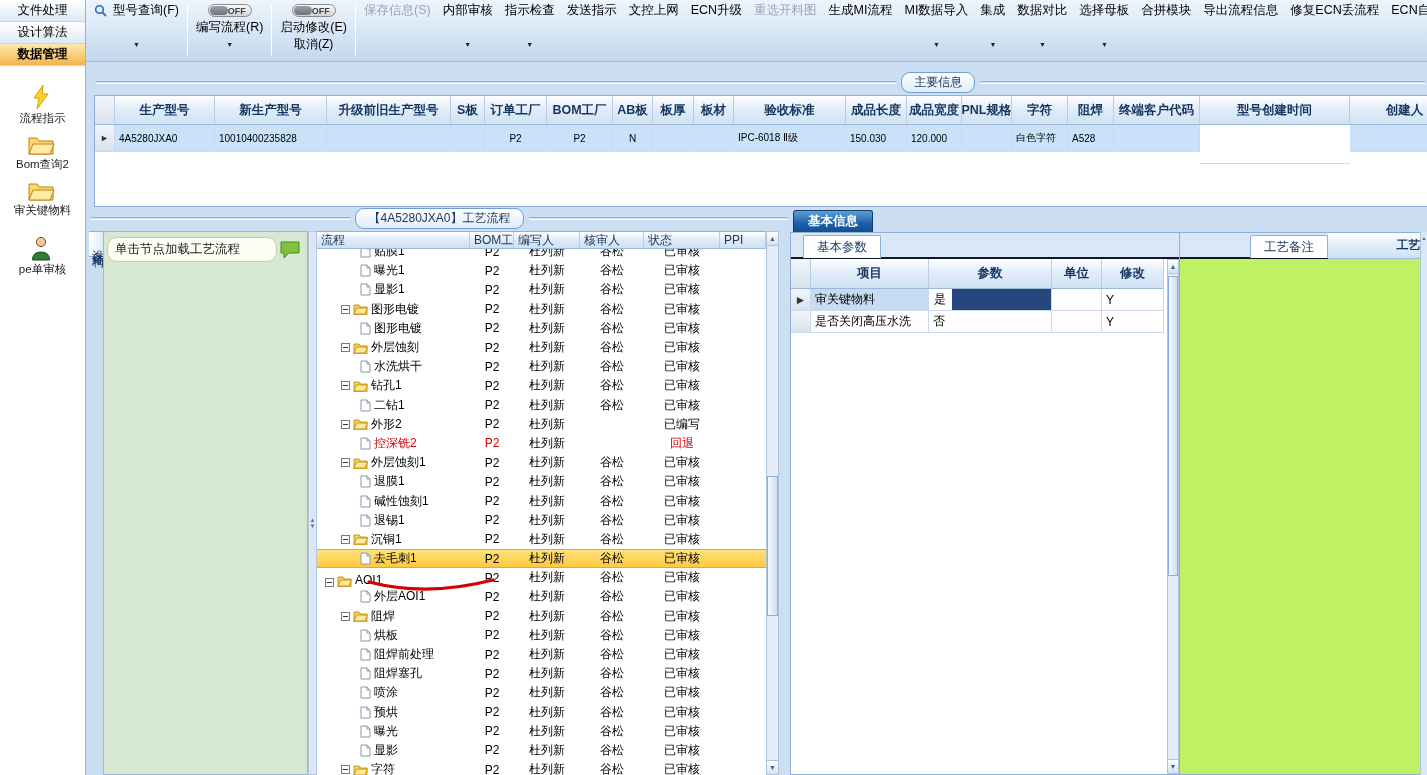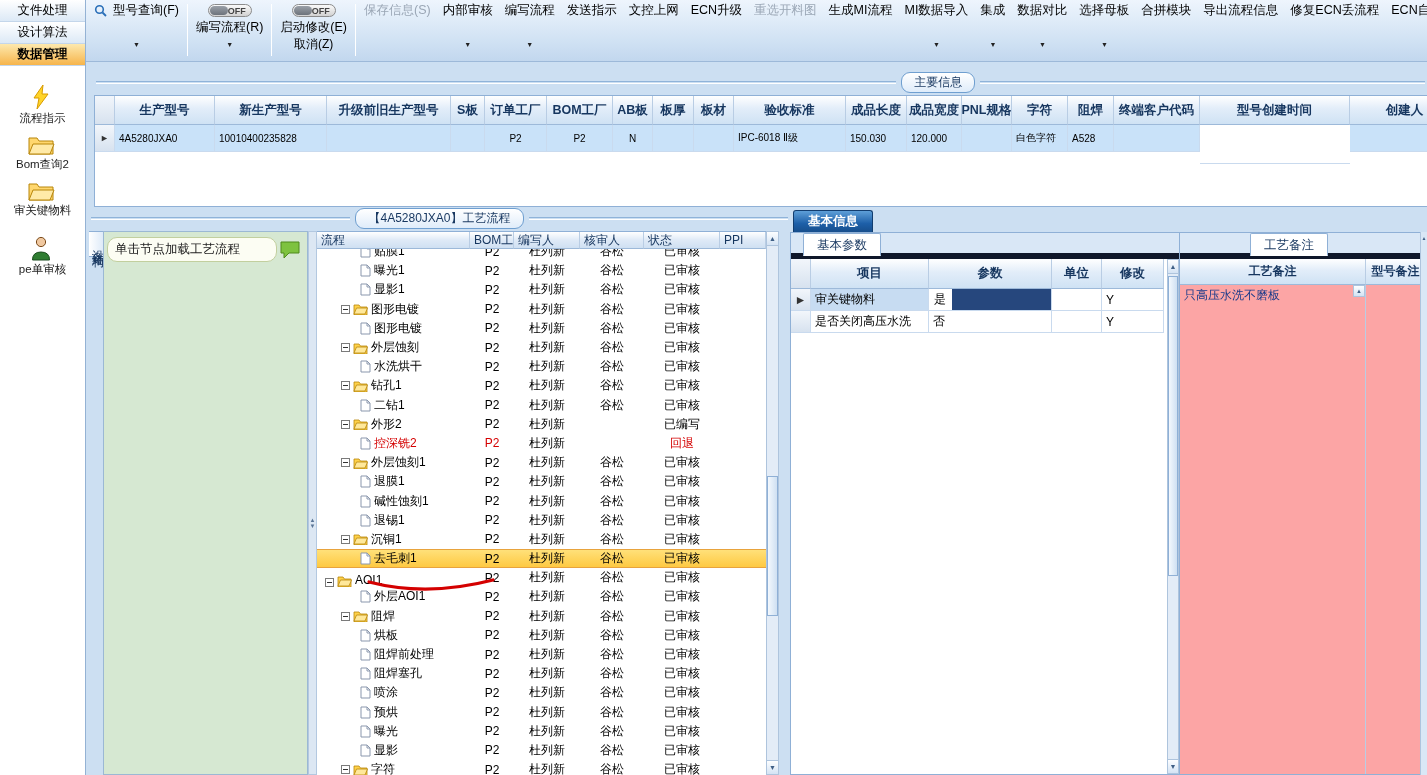--- a/index.html
+++ b/index.html
@@ -90,40 +90,40 @@
   .vscroll .arr.bottom{margin-top:auto;border-top:1px solid #aec4dd;border-bottom:none}
   .vscroll .thumb{margin-top:230px;height:140px;background:linear-gradient(to right,#f3f8fd,#cfe0f2);border:1px solid #8fb0d6;flex-shrink:0}
 
   
   .basic-panel{position:absolute;left:790px;top:207px;width:390px;bottom:0}
   .ptab{position:absolute;left:3px;top:3px;height:22px;line-height:21px;padding:0 14px;
         background:linear-gradient(#5e9fd8,#1d5fa8 60%,#174e8c);color:#fff;font-weight:bold;
         border:1px solid #123d6f;border-bottom:none;border-radius:3px 3px 0 0;cursor:pointer;font-size:12.5px}
   .pbody{position:absolute;left:0;top:25px;right:0;bottom:0;background:#fff;border:1px solid #8fb0d6;
          display:flex;flex-direction:column;position:absolute}
-  .tabstrip{height:26px;background:#d9e7f6;border-bottom:6px solid #0f172a;display:flex;align-items:flex-start;padding-left:12px;flex-shrink:0}
+  .tabstrip{height:26px;background:#d9e7f6;border-bottom:2px solid #0f172a;display:flex;align-items:flex-end;padding-left:12px;flex-shrink:0}
   .tab2{height:23px;line-height:22px;padding:0 13px;background:#fff;border:1px solid #8fb0d6;border-bottom:1px solid #fff;
         margin-bottom:-1px;color:#16365f;border-radius:2px 2px 0 0;cursor:pointer;font-size:12.5px;white-space:nowrap}
   .b-hrow{display:flex;height:30px}
   .b-hcell{background:linear-gradient(#ffffff,#e2edf9 45%,#cfe2f4);border-right:1px solid #b9cde4;
            border-bottom:1px solid #9db9d9;color:#16365f;font-weight:bold;font-size:12.5px;
            display:flex;align-items:center;justify-content:center;overflow:hidden;white-space:nowrap;flex-shrink:0}
   .b-row{display:flex;height:22px}
   .b-cell{border-right:1px solid #c9daee;border-bottom:1px solid #c9daee;display:flex;align-items:center;
           padding:0 4px;overflow:hidden;white-space:nowrap;flex-shrink:0;font-size:12px}
   .item-sel{background:#c7dcf2}
   .param-sel{padding:0!important}
   .param-sel span{padding-left:5px}
   .navy-fill{flex:1;height:100%;background:#26477d;margin-left:6px}
   .b-scroll{position:absolute;right:0;top:26px;bottom:0;width:12px}
 
   
   .notes-panel{position:absolute;left:1180px;top:207px;width:247px;bottom:0}
-  .notes-body{position:absolute;left:0;top:25px;right:0;bottom:0;background:#fca5a5;border:1px solid #8fb0d6;
-              border-left:none;display:flex;flex-direction:column}
+  .notes-body{position:absolute;left:0;top:25px;right:0;bottom:0;background:#bef264;border:1px solid #8fb0d6;
+              border-left:none;display:flex;flex-direction:row}
   .notes-body .tabstrip{padding-left:70px}
   .n-hrow{display:flex;height:26px;flex-shrink:0}
   .n-hcell{background:linear-gradient(#ffffff,#e2edf9 45%,#cfe2f4);border-right:1px solid #b9cde4;
            border-bottom:1px solid #9db9d9;color:#16365f;font-weight:bold;display:flex;align-items:center;
            justify-content:center;overflow:hidden;white-space:nowrap}
   .n-hcell.c1{width:186px;flex-shrink:0}.n-hcell.c2{flex:1}
   .n-body{flex:1;display:flex}
   .n-cell{position:relative;padding:3px 4px;color:#1a3a8a;font-size:12px;line-height:15px;overflow:hidden}
   .n-cell.c1{width:186px;flex-shrink:0;border-right:1px solid #b9cde4}
   .n-cell.c2{flex:1}
@@ -232,21 +232,21 @@
       <div class="s1">
         <span>内部审核</span>
       </div>
       <div class="s2"></div>
       <div class="s3">
         <span class="dd">▼</span>
       </div>
     </div>
     <div class="tb-btn">
       <div class="s1">
-        <span>编写流程</span>
+        <span>指示检查</span>
       </div>
       <div class="s2"></div>
       <div class="s3">
         <span class="dd">▼</span>
       </div>
     </div>
     <div class="tb-btn">
       <div class="s1">
         <span>发送指示</span>
       </div>

